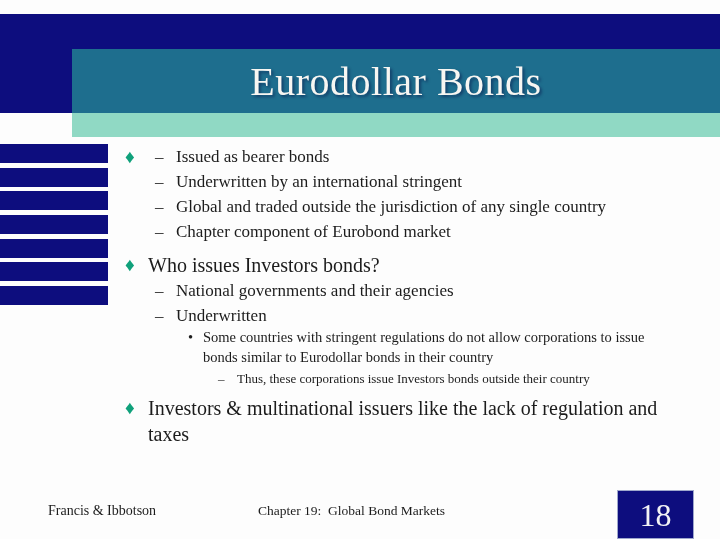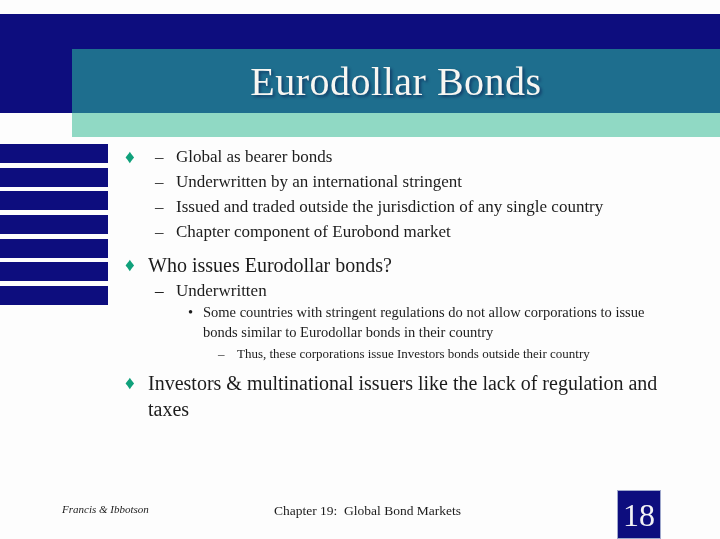--- a/index.html
+++ b/index.html
@@ -29,24 +29,24 @@
   .lv1 > .marker{left:0;color:var(--bullet-diamond,#10a17b);font-size:19px;}
   .lv2{font-size:17px;line-height:25px;padding-left:51px;}
   .lv2 > .marker{left:30px;}
   .lv3{font-size:14.5px;line-height:19.5px;padding-left:78px;width:455px;}
   .lv3 > .marker{left:63px;}
   .lv4{font-size:13px;line-height:18px;padding-left:112px;}
   .lv4 > .marker{left:93px;}
   .mt8{margin-top:8px;}
   .mt3{margin-top:3px;}
   .mt7{margin-top:7px;}
-  .footer-authors{position:absolute;left:62px;top:503px;font-size:11px;white-space:nowrap;font-style:italic;}
-  .footer-chapter{position:absolute;left:274px;top:503px;font-size:13.5px;white-space:pre;}
+  .footer-authors{position:absolute;left:48px;top:503px;font-size:14px;white-space:nowrap;}
+  .footer-chapter{position:absolute;left:258px;top:503px;font-size:13.5px;white-space:pre;}
   .pagebox{
-    position:absolute;left:617px;top:490px;width:44px;height:49px;box-sizing:border-box;
+    position:absolute;left:617px;top:490px;width:77px;height:49px;box-sizing:border-box;
     background:var(--navy,#0d0d7e);border:1px solid #9fa8cc;
     display:flex;align-items:center;justify-content:center;
   }
   .page-number{color:#f2f2f5;font-size:32px;line-height:1;}
 </style>
 </head>
 <body>
 
 <div class="stage">
 
@@ -67,40 +67,41 @@
     <div class="stripe"></div>
     <div class="stripe"></div>
   </div>
 
   <div class="content">
     <div class="item lv1">
       <span class="marker">♦</span>
     </div>
     <div class="item lv2">
       <span class="marker">–</span>
-      <span>Global as bearer bonds</span>
+      <span>Issued as bearer bonds</span>
     </div>
     <div class="item lv2">
       <span class="marker">–</span>
       <span>Underwritten by an international stringent</span>
     </div>
     <div class="item lv2">
       <span class="marker">–</span>
-      <span>Issued and traded outside the jurisdiction of any single country</span>
+      <span>Global and traded outside the jurisdiction of any single country</span>
     </div>
     <div class="item lv2">
       <span class="marker">–</span>
       <span>Chapter component of Eurobond market</span>
     </div>
     <div class="item lv1 mt8">
       <span class="marker">♦</span>
-      <span>Who issues Eurodollar bonds?</span>
+      <span>Who issues Investors bonds?</span>
     </div>
     <div class="item lv2">
       <span class="marker">–</span>
+      <span>National governments and their agencies</span>
     </div>
     <div class="item lv2">
       <span class="marker">–</span>
       <span>Underwritten</span>
     </div>
     <div class="item lv3">
       <span class="marker">•</span>
       <span>Some countries with stringent regulations do not allow corporations to issue bonds similar to Eurodollar bonds in their country</span>
     </div>
     <div class="item lv4 mt3">

